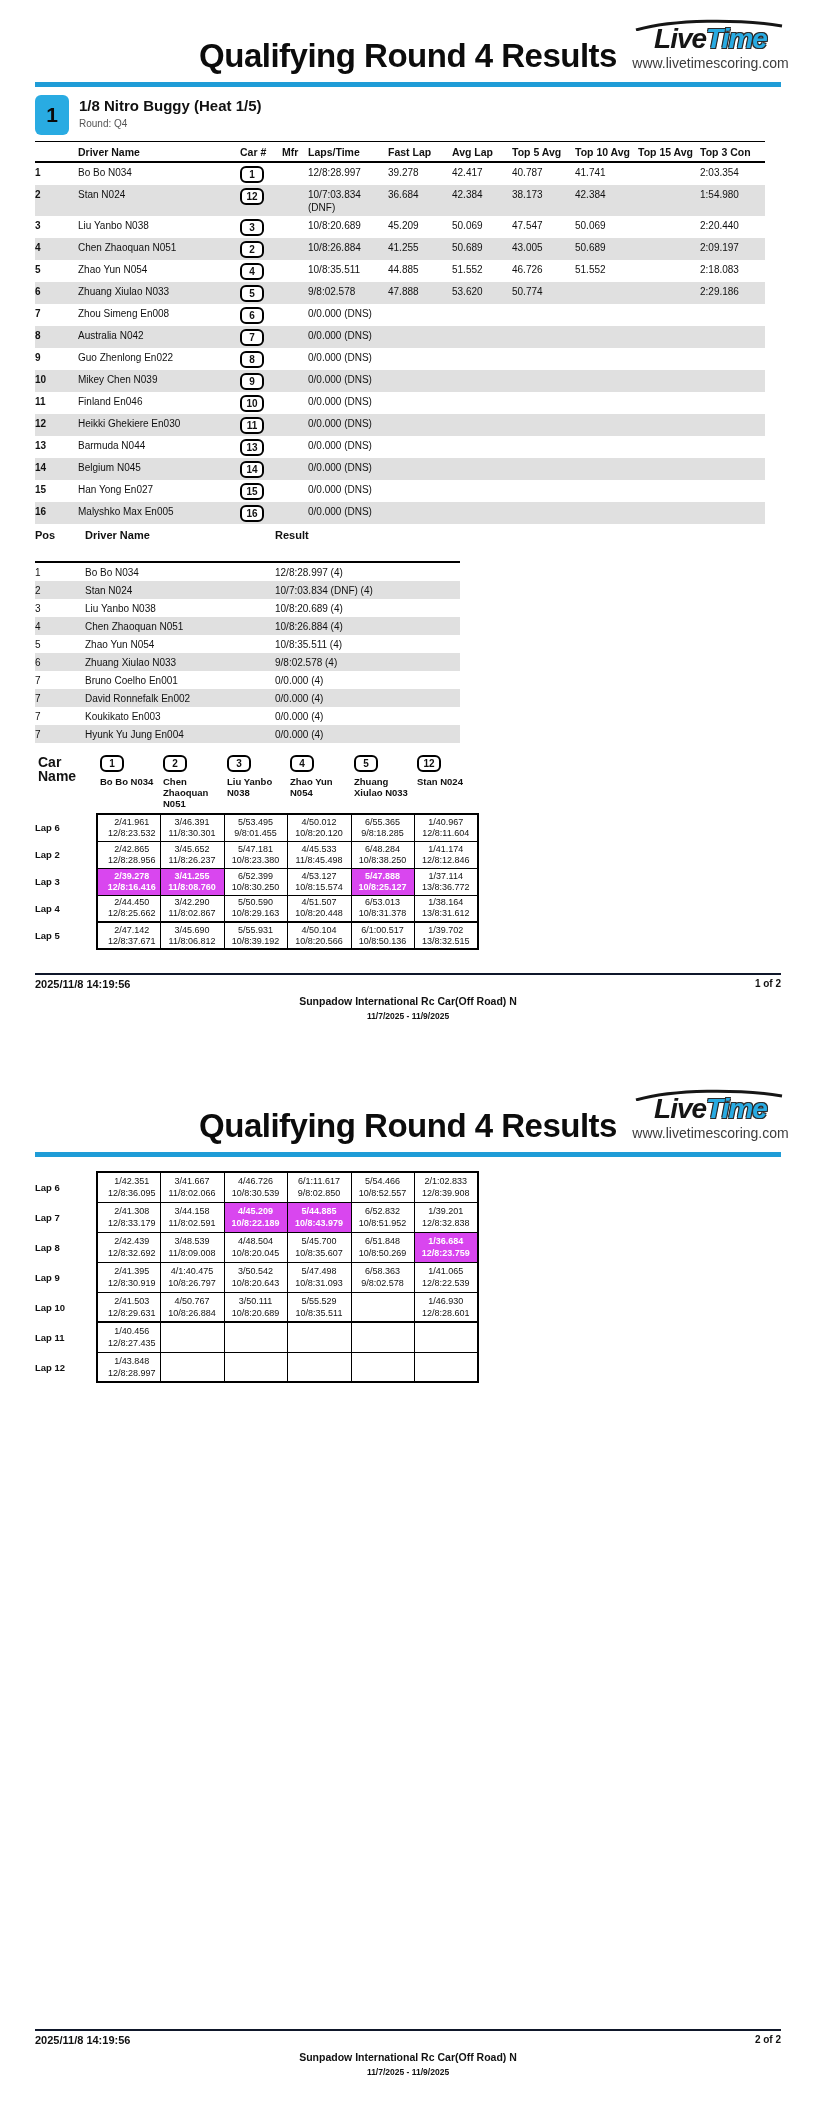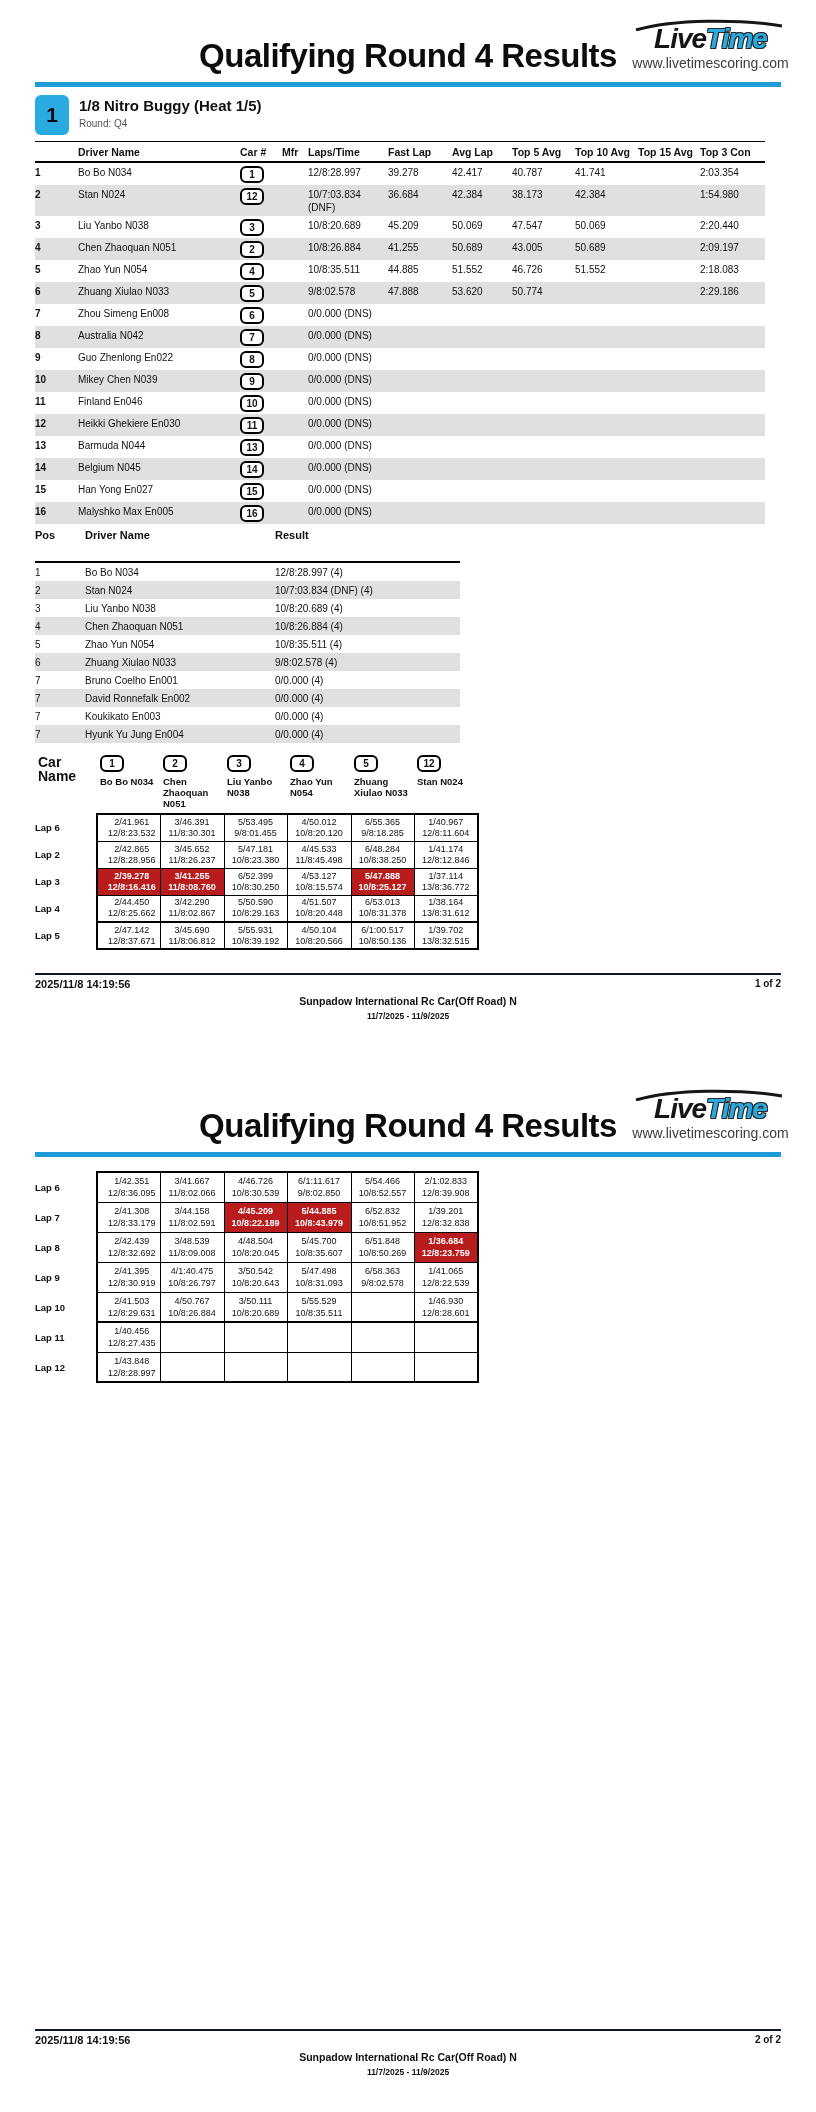--- a/index.html
+++ b/index.html
@@ -72,21 +72,21 @@
   .lc-driver { font-size:9.5px; font-weight:bold; line-height:11px; margin-top:4px; }
   .lapchart td.lbl {
     border:none; font-weight:bold; font-size:9.5px; text-align:left;
     padding-right:6px; vertical-align:middle; width:62px;
   }
   .lapchart td.c {
     border:1px solid #000; text-align:center; vertical-align:middle;
     height:27px; line-height:11px; padding:1px 1px;
   }
   #page2 .lapchart td.c { height:30px; line-height:12px; }
-  .lapchart td.c.hl { background:#b91c1c; color:#fff; font-weight:bold; }
+  .lapchart td.c.hl { background:#d946ef; color:#fff; font-weight:bold; }
   .lapchart td.c:nth-child(2) { border-left-width:2px;padding-left:7px; }
   .lapchart td.c:last-child { border-right-width:2px; }
   .lapchart tr.first td.c { border-top-width:2px; }
   .lapchart tr.last td.c { border-bottom-width:2px; }
   .lapchart tr.thick td.c { border-bottom-width:2px; }
 
   
   .footer { position:absolute; top:973px; left:0; width:746px; border-top:2px solid #0f172a; padding-top:3px; }
   .footer-row { display:flex; align-items:flex-start; }
   .f-left { width:200px; font-size:11px; font-weight:bold; }

